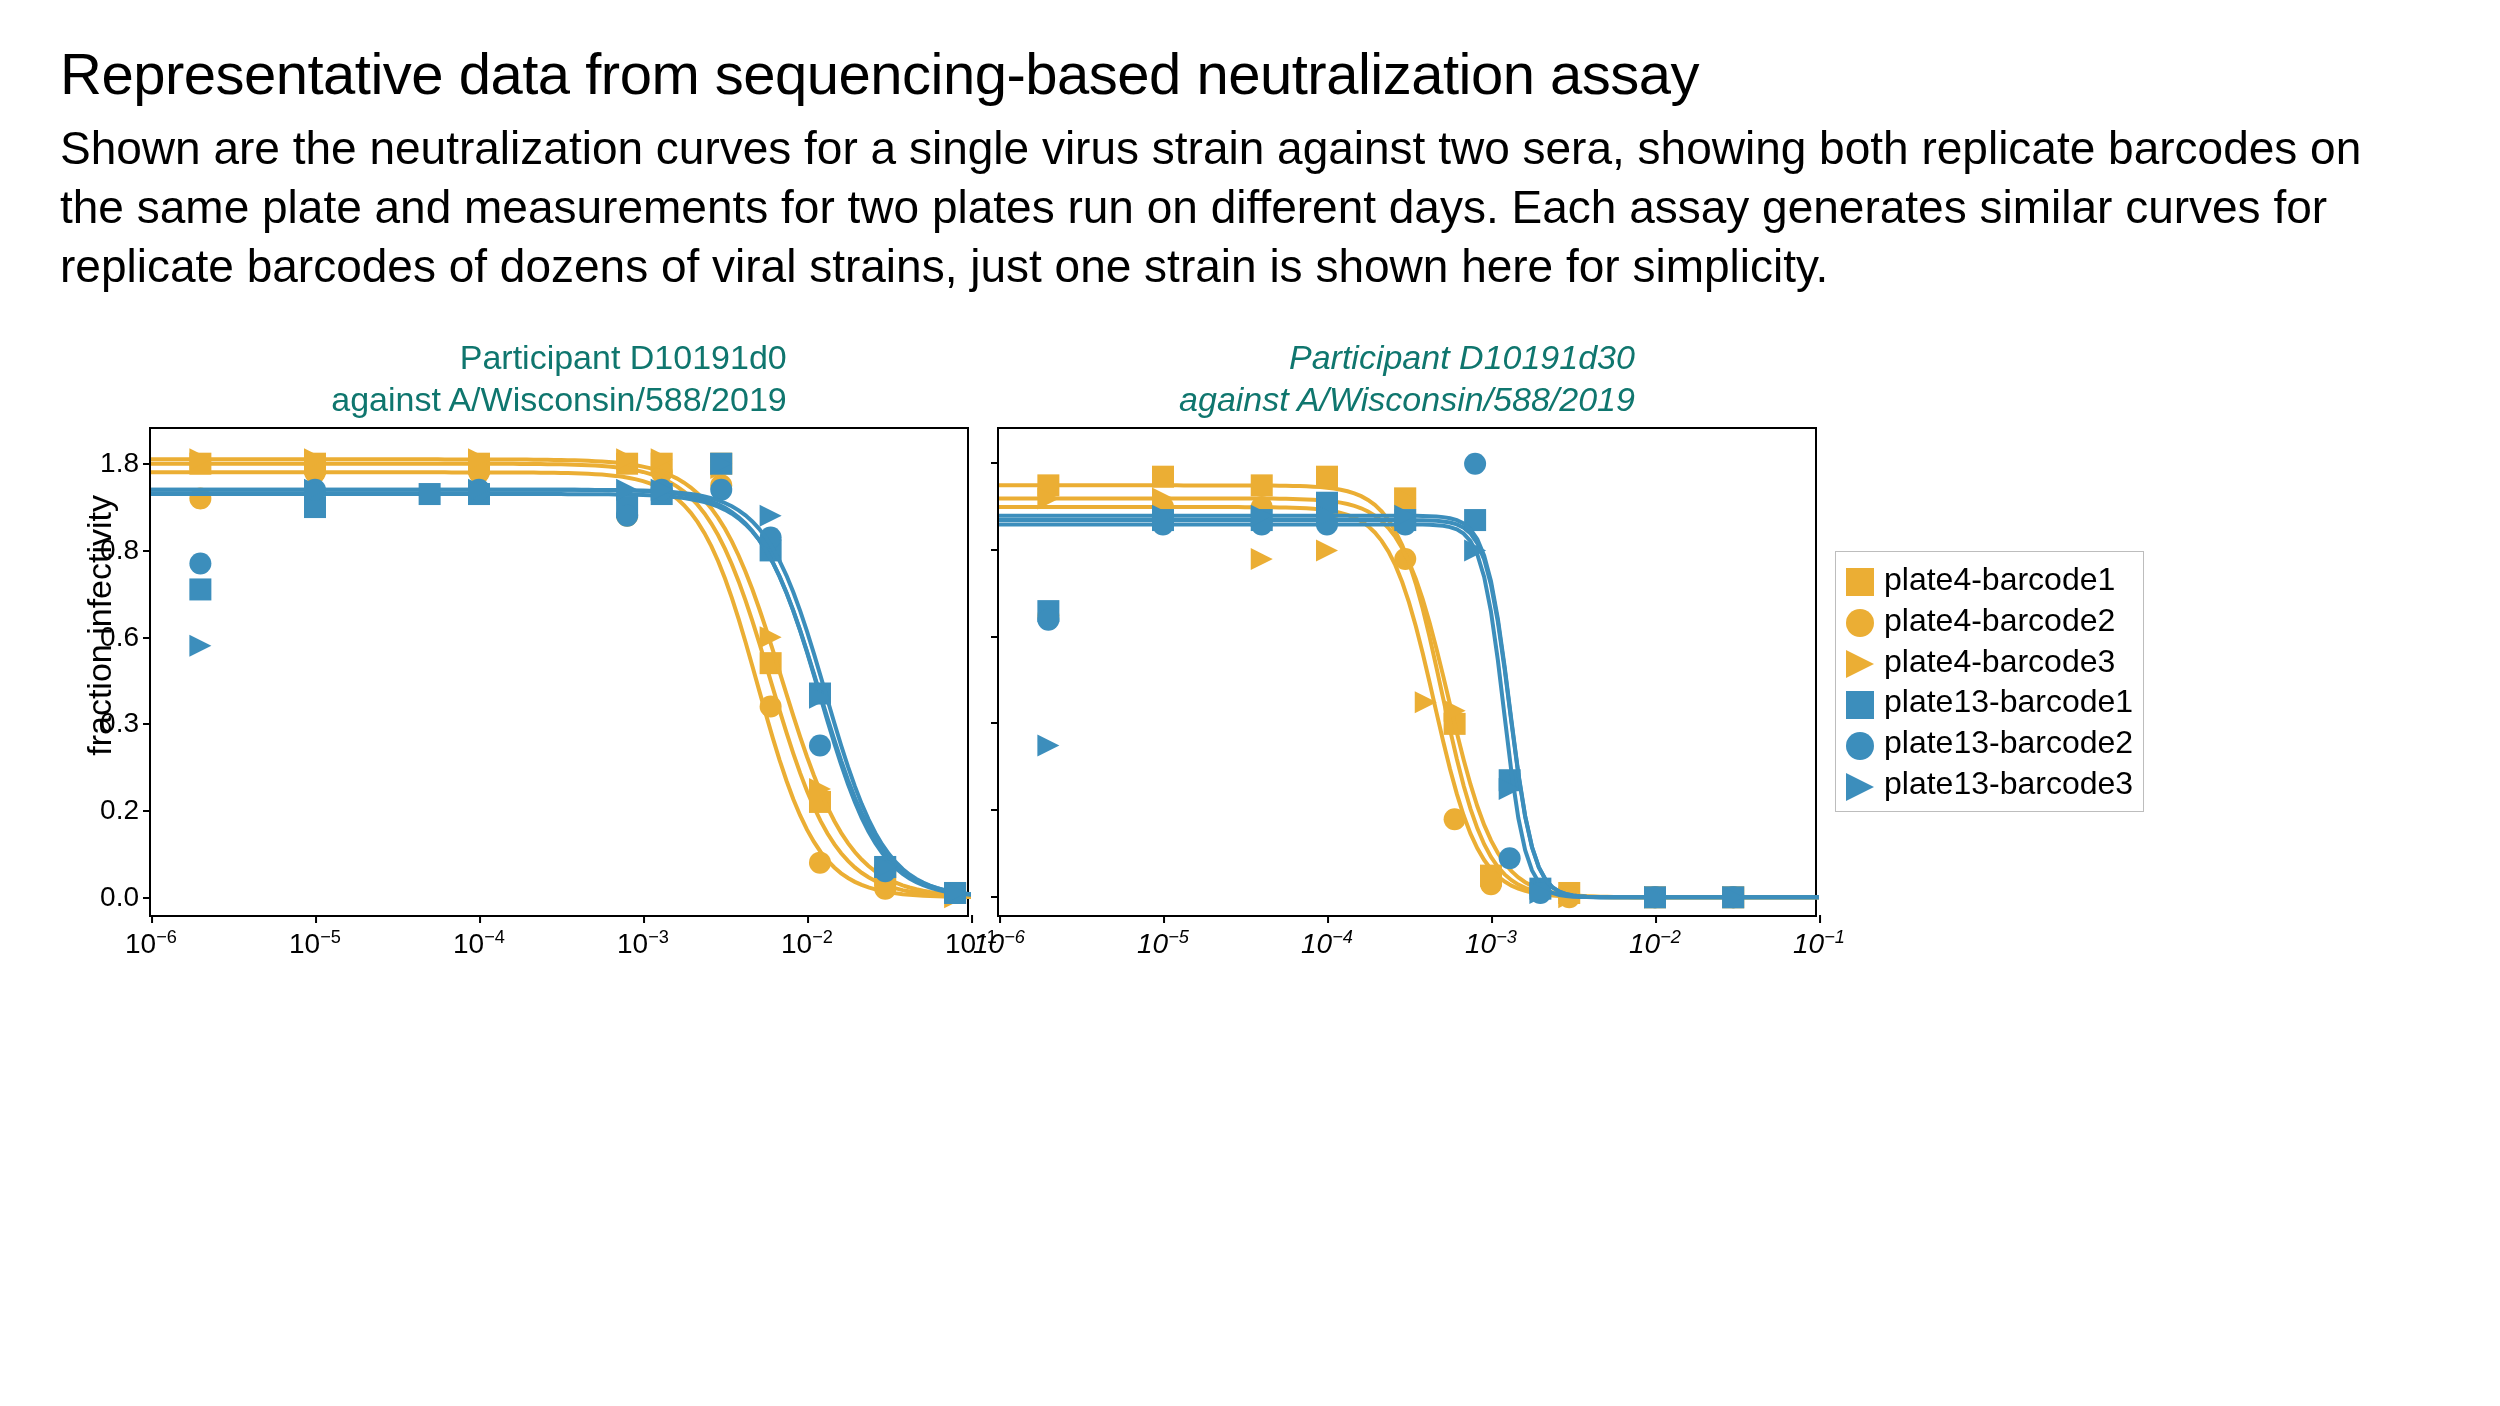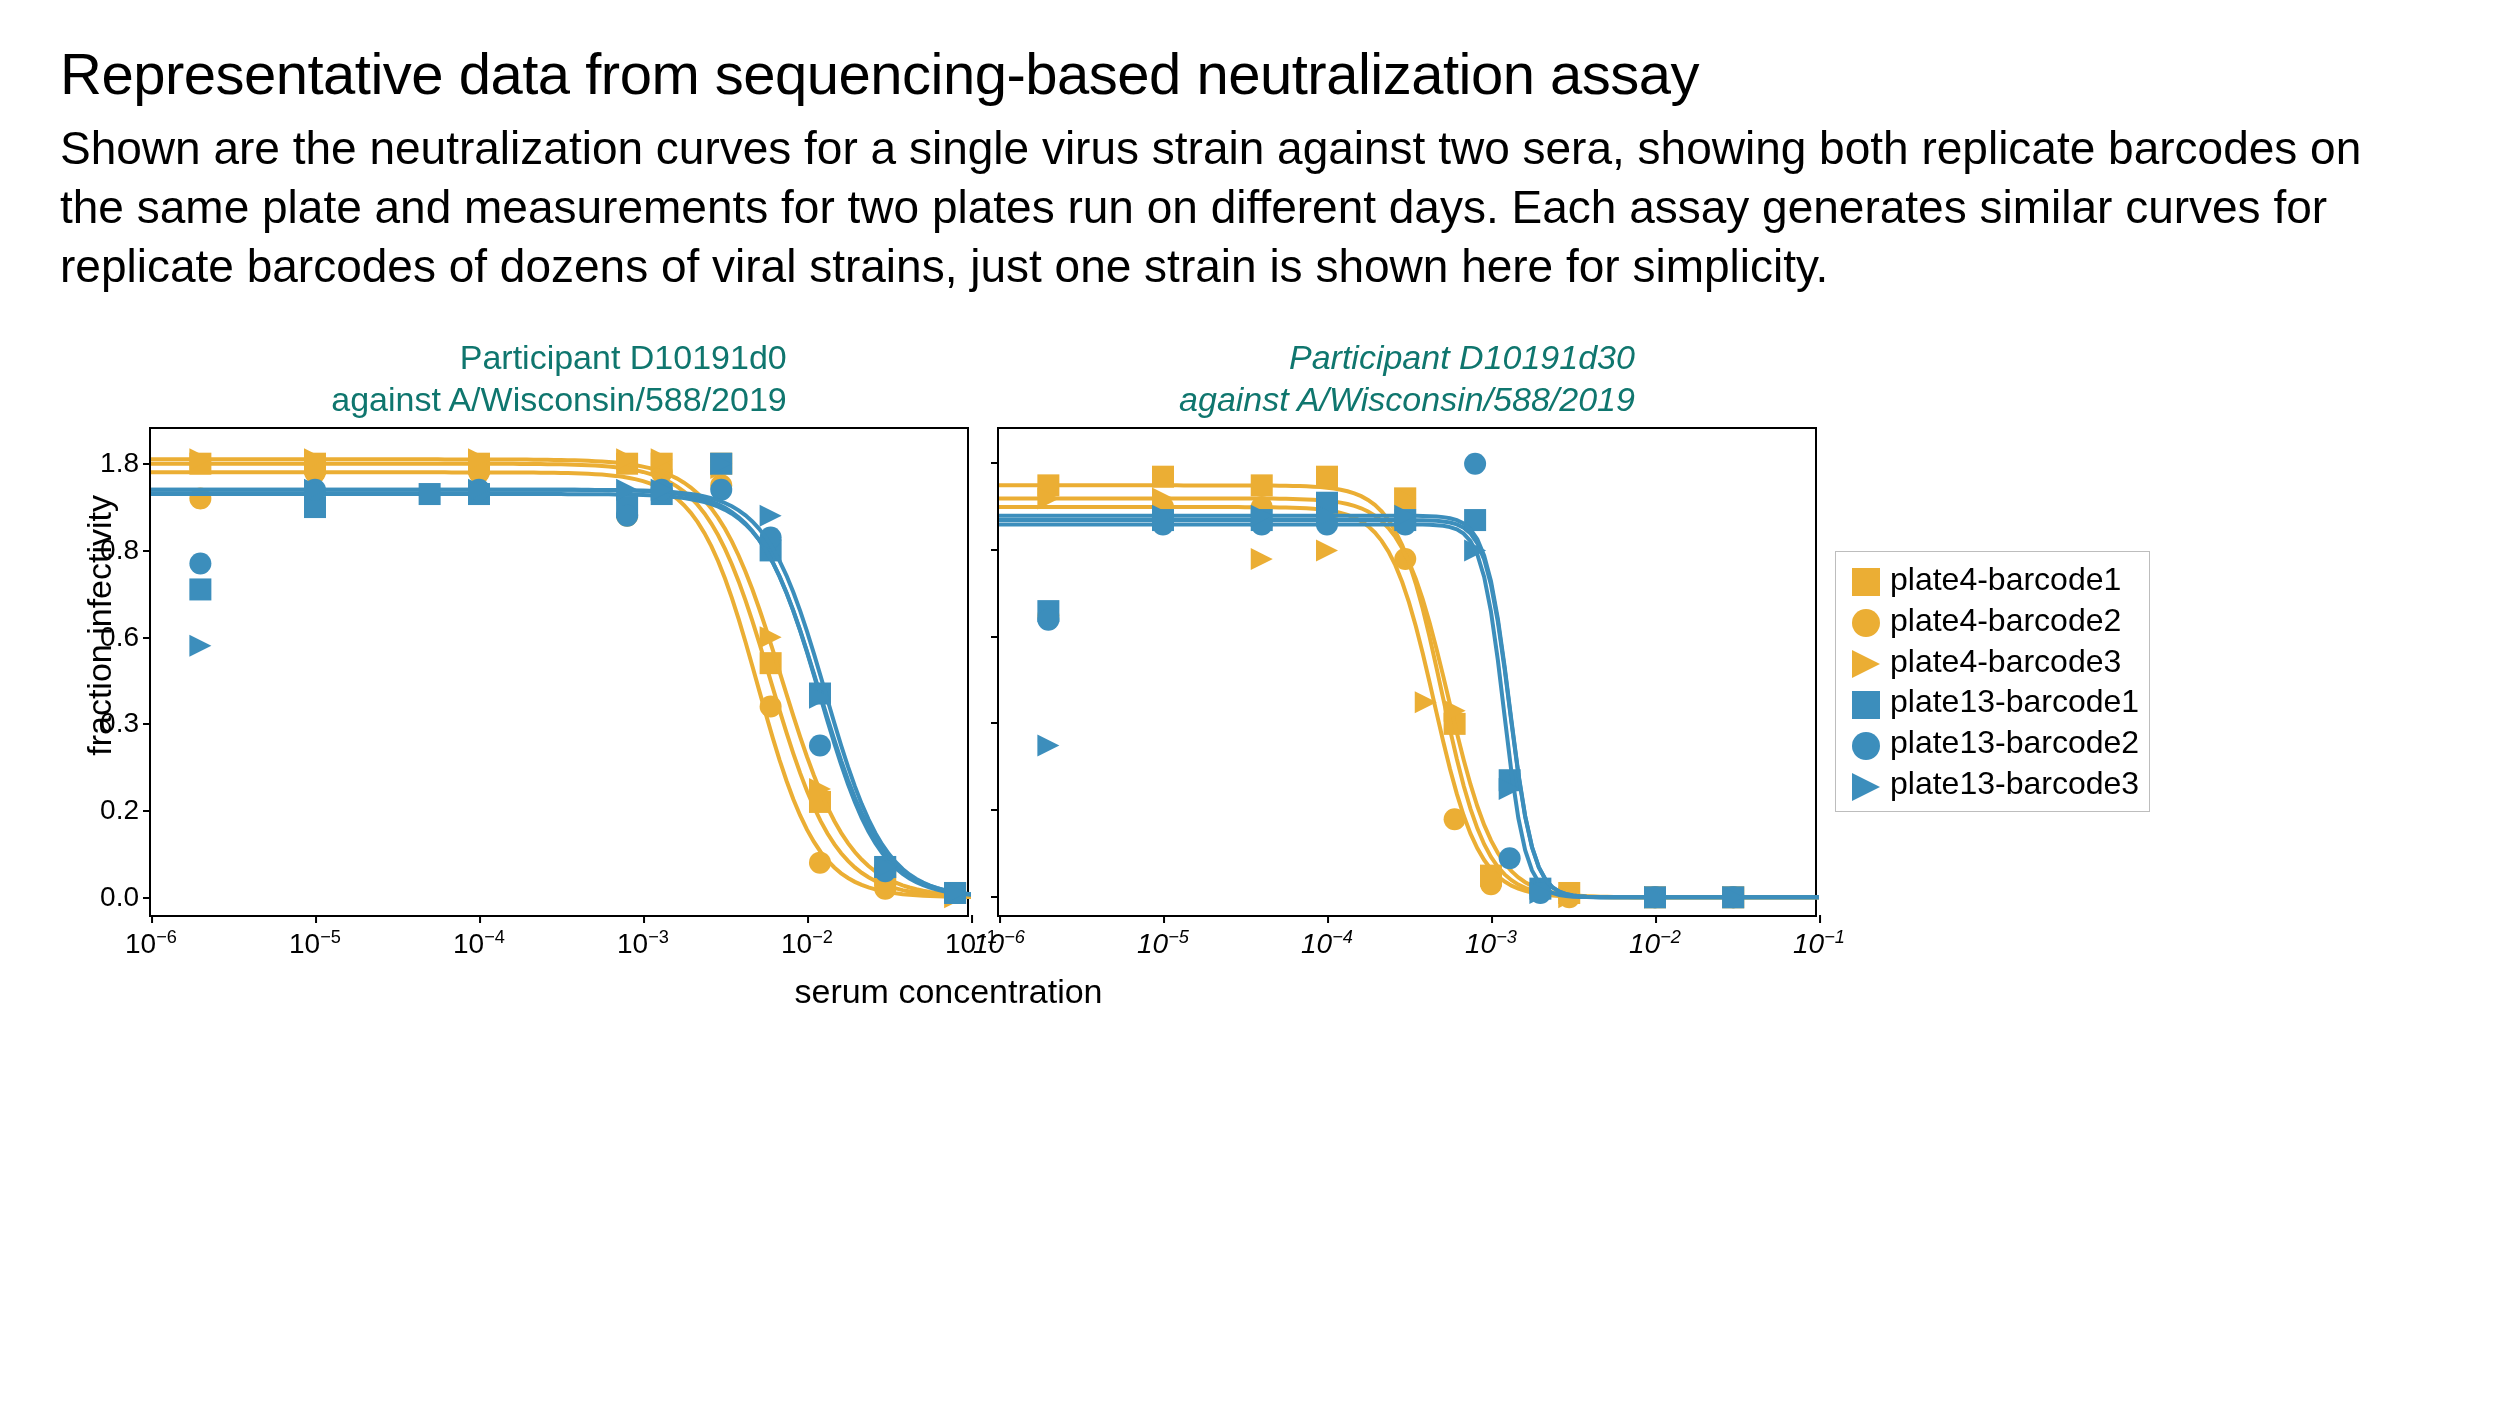--- a/index.html
+++ b/index.html
@@ -69,21 +69,21 @@
     background: #fff;
   }
   .xlabel {
     font-size: 34px;
     color: #000;
     text-align: center;
     margin-top: 55px;
   }
   .legend-box {
     border: 1.5px solid #bdbdbd;
-    padding: 7px 10px 7px 16px;
+    padding: 7px 10px 7px 10px;
     margin-left: 18px;
     margin-top: 215px;
     background: #fff;
   }
   .legend-item {
     display: flex;
     align-items: center;
     font-size: 32px;
     color: #000;
     line-height: 1.28;
@@ -313,21 +313,20 @@
                 <polygon points="465.1067578666787,110.41592920353986 487.1067578666787,121.41592920353986 465.1067578666787,132.41592920353986" fill="#3c8ebc"></polygon>
                 <polygon points="499.6867097783213,348.91150442477874 521.6867097783213,359.91150442477874 499.6867097783213,370.91150442477874" fill="#3c8ebc"></polygon>
                 <polygon points="530.3689192888929,452.98230088495575 552.3689192888929,463.98230088495575 530.3689192888929,474.98230088495575" fill="#3c8ebc"></polygon>
                 <polygon points="645,457.3185840707965 667,468.3185840707965 645,479.3185840707965" fill="#3c8ebc"></polygon>
                 <polygon points="723.2478857740247,457.3185840707965 745.2478857740247,468.3185840707965 723.2478857740247,479.3185840707965" fill="#3c8ebc"></polygon>
               </svg>
             </div>
           </div>
         </div>
     </div>
-    <div class="xlabel">serum concentration</div>
   </div>
   <div class="legend-box" id="legend">
       <div class="legend-item">
         <span class="swatch"><svg width="28" height="28">
             <rect x="0" y="0" width="28" height="28" fill="#ebae34"></rect>
           </svg></span>
         <span>plate4-barcode1</span>
       </div>
       <div class="legend-item">
         <span class="swatch"><svg width="28" height="28">

